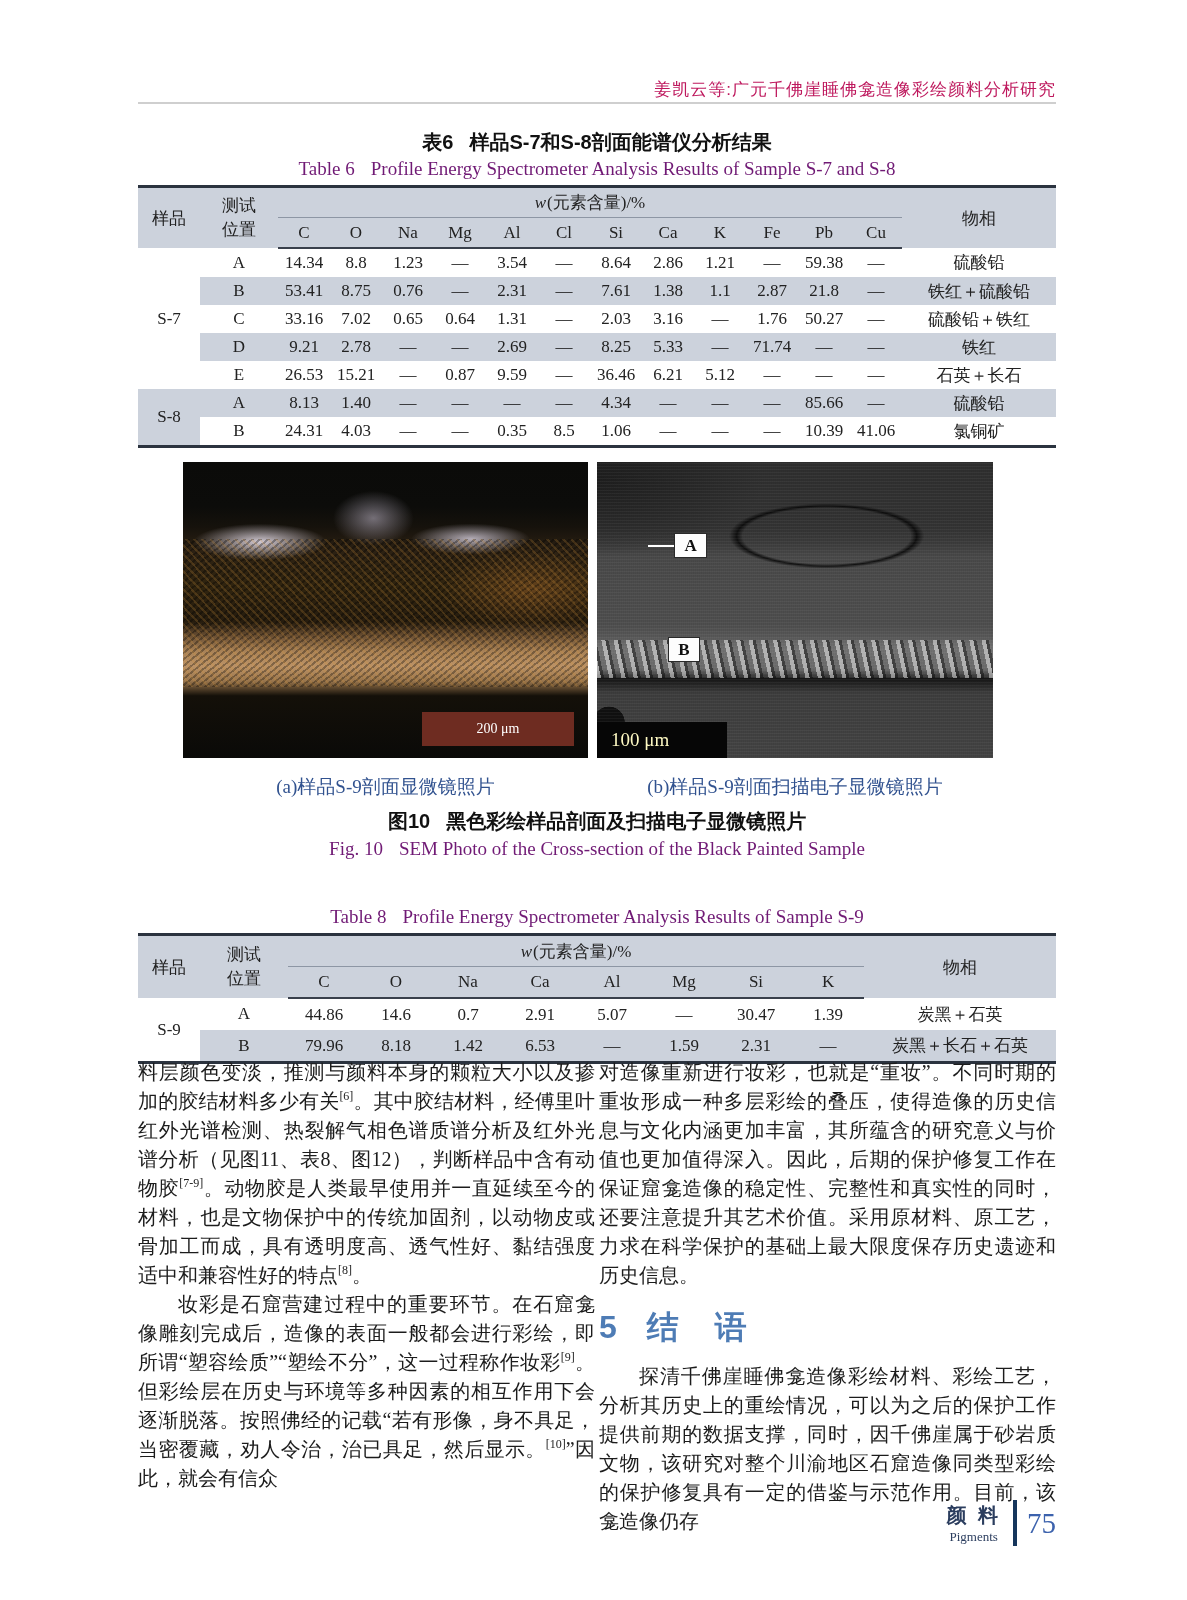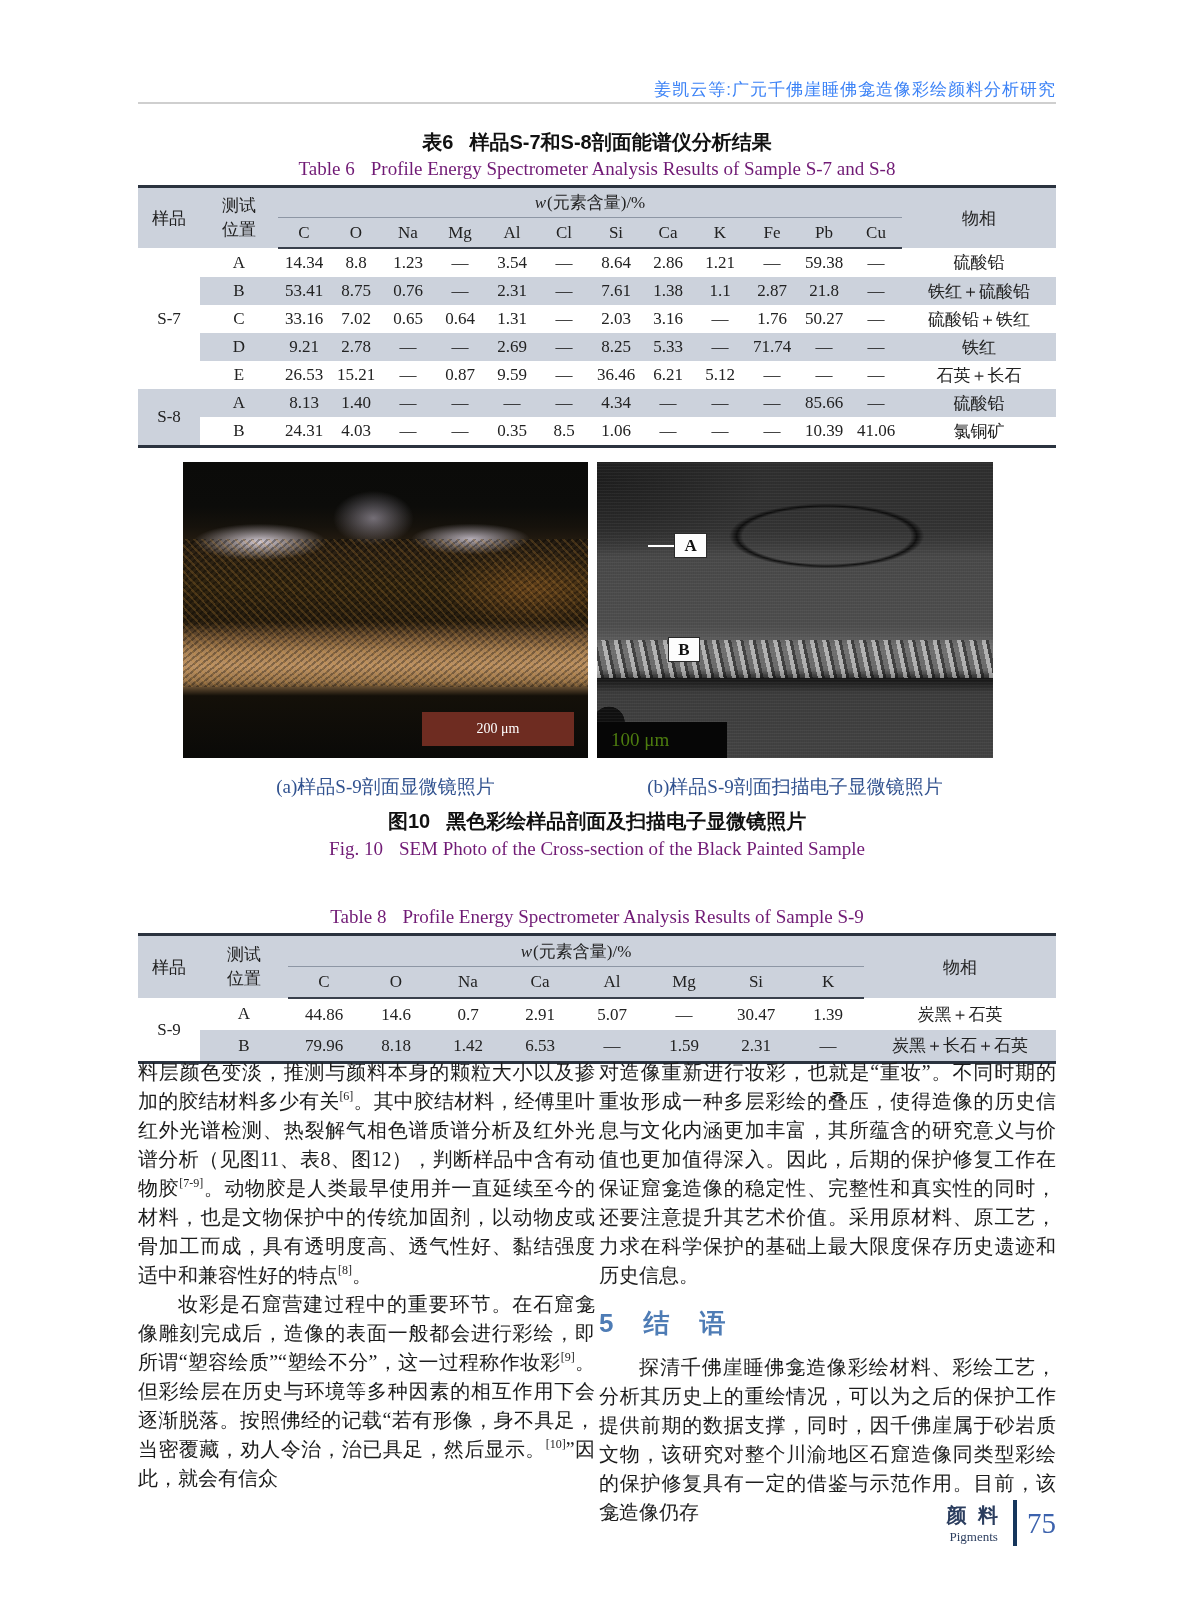--- a/index.html
+++ b/index.html
@@ -1,21 +1,21 @@
 <!DOCTYPE html>
 <html><head>
 <meta charset="utf-8">
 <style>
   html,body{margin:0;padding:0;background:#e8e8e8;}
   .page{position:relative;width:1187px;height:1600px;background:#ffffff;margin:0 auto;
         font-family:"Liberation Serif",serif;color:#1c1c1c;overflow:hidden;}
 
   
   .running-head{position:absolute;top:78px;right:131px;font-family:"Liberation Sans",sans-serif;
-                font-size:17px;color:#3b82f6;letter-spacing:1px;}
+                font-size:17px;color:#be185d;letter-spacing:1px;}
   .head-rule{position:absolute;top:102px;left:138px;width:918px;height:2px;background:#cfcfcf;}
 
   
   .cap{position:absolute;left:138px;width:918px;text-align:center;}
   .cap-cn{font-family:"Liberation Sans",sans-serif;font-weight:bold;font-size:20px;color:#111;}
   .cap-en{font-family:"Liberation Serif",serif;font-weight:normal;font-size:19px;color:#701a75;}
   .cap .lbl{margin-right:16px;}
 
   
   table.datatable{position:absolute;left:138px;width:918px;border-collapse:collapse;table-layout:fixed;
@@ -56,42 +56,42 @@
         #707070 63%,#666666 70%,#141414 73%,#3d3d3d 78%,#434343 100%);}
   .img-b::before{content:"";position:absolute;inset:0;z-index:0;
       background:
         repeating-linear-gradient(0deg, rgba(255,255,255,.045) 0 1px, transparent 1px 3px),
         repeating-linear-gradient(90deg, rgba(0,0,0,.05) 0 1px, transparent 1px 2px);}
   .img-b::after{content:"";position:absolute;left:0;right:0;top:60%;height:13%;z-index:1;
       background:repeating-linear-gradient(78deg, rgba(235,235,235,.55) 0 4px, rgba(30,30,30,.55) 4px 7px, rgba(120,120,120,.25) 7px 12px);}
   .scalebar-a{position:absolute;right:14px;bottom:12px;width:152px;height:34px;background:#6e2c21;
       color:#fff;font-size:14px;display:flex;align-items:center;justify-content:center;z-index:2;}
   .scalebar-b{position:absolute;left:0;bottom:0;width:130px;height:36px;background:#060606;
-      color:#4d7c0f;font-size:19px;display:flex;align-items:center;padding-left:14px;box-sizing:border-box;z-index:2;margin-top:36px;}
+      color:#fef9c3;font-size:19px;display:flex;align-items:center;padding-left:14px;box-sizing:border-box;z-index:2;margin-top:36px;}
   .sem-label{position:absolute;display:flex;align-items:center;z-index:2;}
   .sem-label .leader{width:26px;height:2px;background:#fff;}
   .sem-label .box{background:#fdfdfd;color:#111;border:1px solid #2a2a2a;font-weight:bold;
       font-size:17px;line-height:23px;padding:0 9px;}
   .label-a{left:13%;top:24%;}
   .label-b{left:18%;top:59%;}
 
   
   .subcap{position:absolute;top:774px;text-align:center;font-size:19px;color:#31528f;}
   .subcap-a{left:183px;width:405px;}
   .subcap-b{left:597px;width:396px;}
 
   
   .bodycol{position:absolute;top:1058px;width:457px;}
   .col-left{left:138px;}
   .col-right{left:599px;}
   .bodycol p{margin:0;font-size:20px;line-height:29px;text-align:justify;}
   .indent{text-indent:2em;}
   sup{font-size:12px;line-height:0;}
   .sec-head{color:#4e7cb5;font-family:"Liberation Sans",sans-serif;font-weight:bold;
-      font-size:26px;margin:16px 0 12px 0;letter-spacing:2px;}
+      font-size:32px;margin:16px 0 12px 0;letter-spacing:2px;}
   .sec-head .num{margin-right:28px;}
 
   
   .footer{position:absolute;top:1500px;right:131px;display:flex;align-items:center;}
   .f-journal{text-align:center;}
   .f-cn{font-family:"Liberation Sans",sans-serif;font-weight:bold;font-size:20px;color:#2b3d5e;letter-spacing:3px;}
   .f-en{font-size:13px;color:#2b3d5e;}
   .f-bar{width:4px;height:46px;background:#16365c;margin:0 10px 0 12px;}
   .f-num{font-size:29px;color:#3c62ad;}
 </style>

